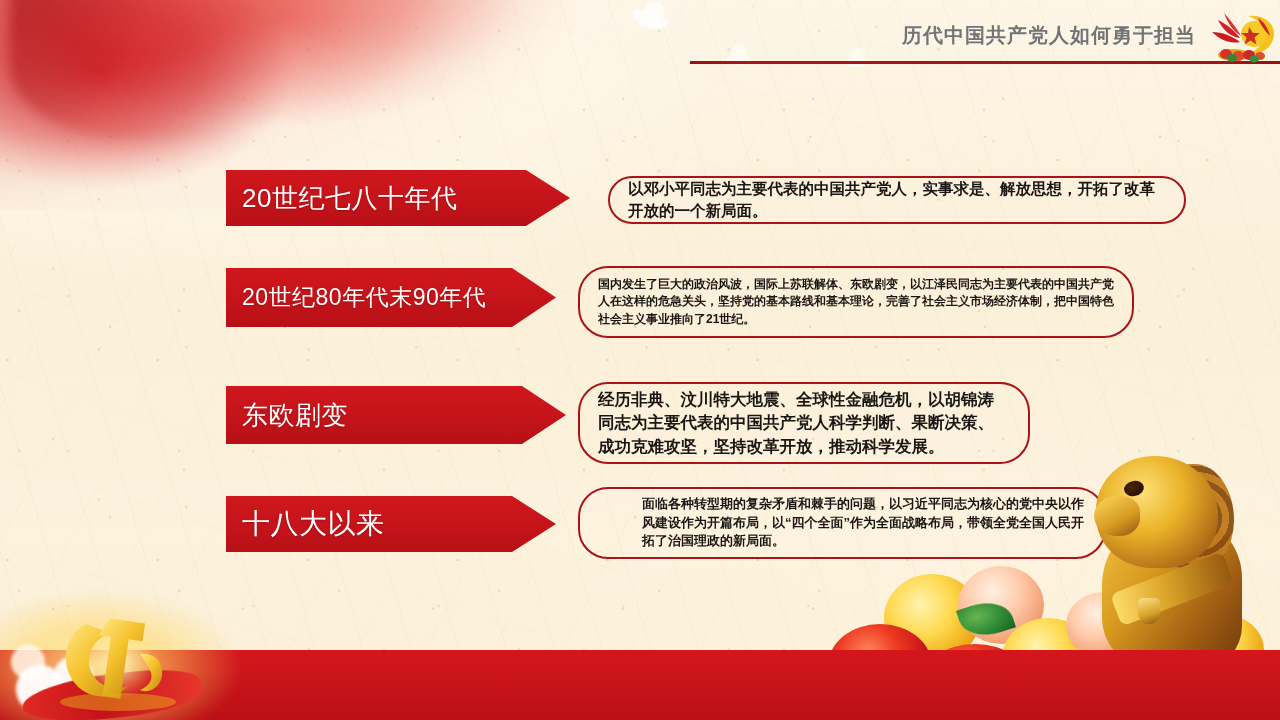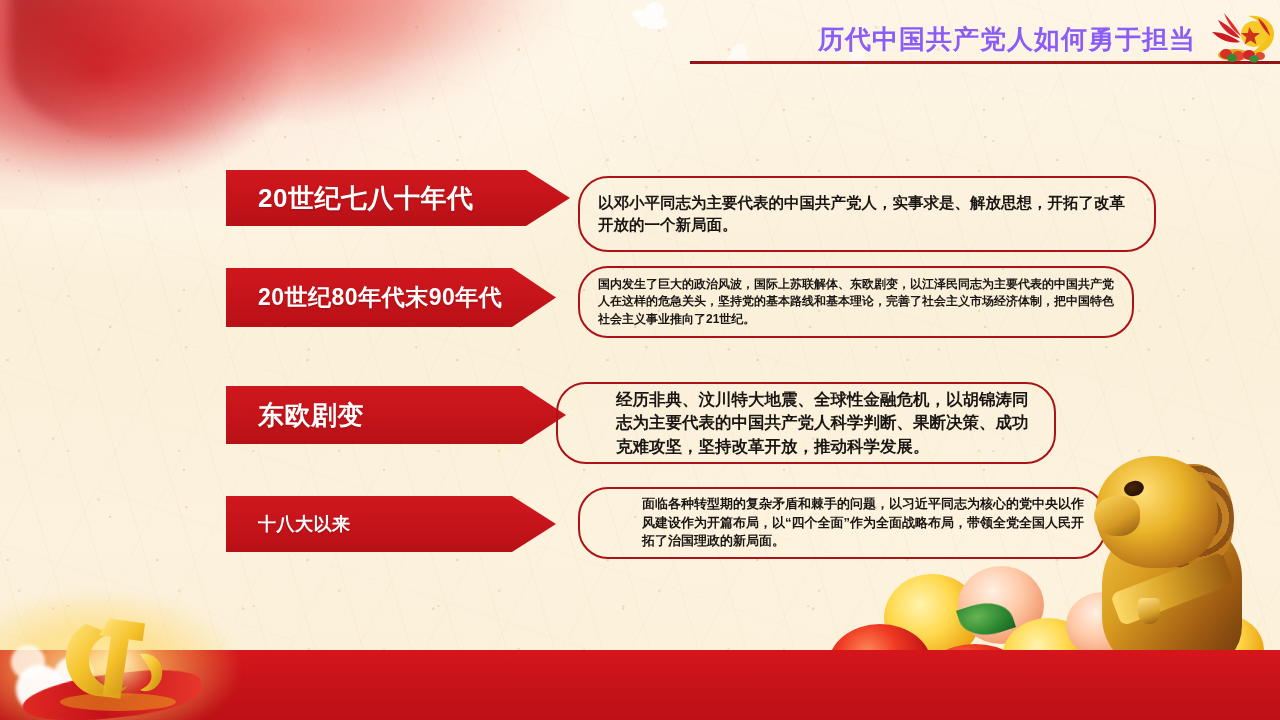--- a/index.html
+++ b/index.html
@@ -90,23 +90,23 @@
 
   
   .header {
     position: absolute;
     left: 690px; top: 8px;
     width: 590px; height: 62px;
   }
   .header-title {
     position: absolute;
     right: 84px; top: 14px;
-    font-size: 26px;
+    font-size: 20px;
     font-weight: bold;
-    color: #8b5cf6;
+    color: #737373;
     letter-spacing: 1px;
     white-space: nowrap;
     text-shadow: 0 1px 0 rgba(255,255,255,.55);
   }
   .header-rule {
     position: absolute;
     left: 0; bottom: 6px;
     width: 590px; height: 3px;
     background: linear-gradient(90deg, #8f1418 0%, #a8161a 8%, #9d1519 92%, #8f1418 100%);
   }
@@ -123,22 +123,22 @@
     left: 226px;
     height: 56px;
     background: linear-gradient(180deg, #cf171d 0%, #c4141a 55%, #b71016 100%);
     -webkit-clip-path: polygon(0 0, calc(100% - 44px) 0, 100% 50%, calc(100% - 44px) 100%, 0 100%);
             clip-path: polygon(0 0, calc(100% - 44px) 0, 100% 50%, calc(100% - 44px) 100%, 0 100%);
     display: flex;
     align-items: center;
   }
   .arrow-label {
     color: #ffffff;
-    font-weight: bold;
-    margin-left: 32px;
+    font-weight: normal;
+    margin-left: 16px;
     white-space: nowrap;
     letter-spacing: .5px;
     text-shadow: 0 1px 2px rgba(100,0,0,.35);
   }
   .bubble {
     position: absolute;
     border: 2px solid #aa1318;
     border-radius: 30px;
     background: transparent;
     box-sizing: border-box;
@@ -340,46 +340,46 @@
           <ellipse cx="50" cy="49" rx="5" ry="3.5" fill="#35923a"></ellipse>
         </g>
       </svg>
     </div>
   </div>
 
   <div class="row" style="top:170px;">
     <div class="arrow" style="width:344px;height:56px;">
       <span class="arrow-label" style="font-size:26px;">20世纪七八十年代</span>
     </div>
-    <div class="bubble" style="left:578px;top:6px;width:578px;height:76px;">
+    <div class="bubble" style="left:608px;top:6px;width:578px;height:48px;">
       <span class="bubble-text" style="font-size:15.5px;">以邓小平同志为主要代表的中国共产党人，实事求是、解放思想，开拓了改革开放的一个新局面。</span>
     </div>
   </div>
 
   <div class="row" style="top:268px;">
     <div class="arrow" style="width:330px;height:59px;">
       <span class="arrow-label" style="font-size:23px;">20世纪80年代末90年代</span>
     </div>
     <div class="bubble" style="left:578px;top:-2px;width:556px;height:72px;">
       <span class="bubble-text" style="font-size:12px;">国内发生了巨大的政治风波，国际上苏联解体、东欧剧变，以江泽民同志为主要代表的中国共产党人在这样的危急关头，坚持党的基本路线和基本理论，完善了社会主义市场经济体制，把中国特色社会主义事业推向了21世纪。</span>
     </div>
   </div>
 
   <div class="row" style="top:386px;">
     <div class="arrow" style="width:340px;height:58px;">
       <span class="arrow-label" style="font-size:26px;">东欧剧变</span>
     </div>
-    <div class="bubble" style="left:556px;top:-4px;width:500px;height:82px;padding-left:40px;">
+    <div class="bubble" style="left:578px;top:-4px;width:452px;height:82px;">
       <span class="bubble-text" style="font-size:16.5px;">经历非典、汶川特大地震、全球性金融危机，以胡锦涛同志为主要代表的中国共产党人科学判断、果断决策、成功克难攻坚，坚持改革开放，推动科学发展。</span>
     </div>
   </div>
 
   <div class="row" style="top:496px;">
     <div class="arrow" style="width:330px;height:56px;">
-      <span class="arrow-label" style="font-size:18px;">十八大以来</span>
+      <span class="arrow-label" style="font-size:28px;">十八大以来</span>
     </div>
     <div class="bubble" style="left:578px;top:-9px;width:528px;height:72px;">
       <span class="bubble-text" style="font-size:13px;margin-left:44px;">面临各种转型期的复杂矛盾和棘手的问题，以习近平同志为核心的党中央以作风建设作为开篇布局，以“四个全面”作为全面战略布局，带领全党全国人民开拓了治国理政的新局面。</span>
     </div>
   </div>
 
   <div class="br-art">
     <div class="flower-cluster">
       <div class="peony yellow" style="right:300px;bottom:58px;width:96px;height:88px;"></div>
       <div class="peony red" style="right:348px;bottom:12px;width:104px;height:84px;"></div>

